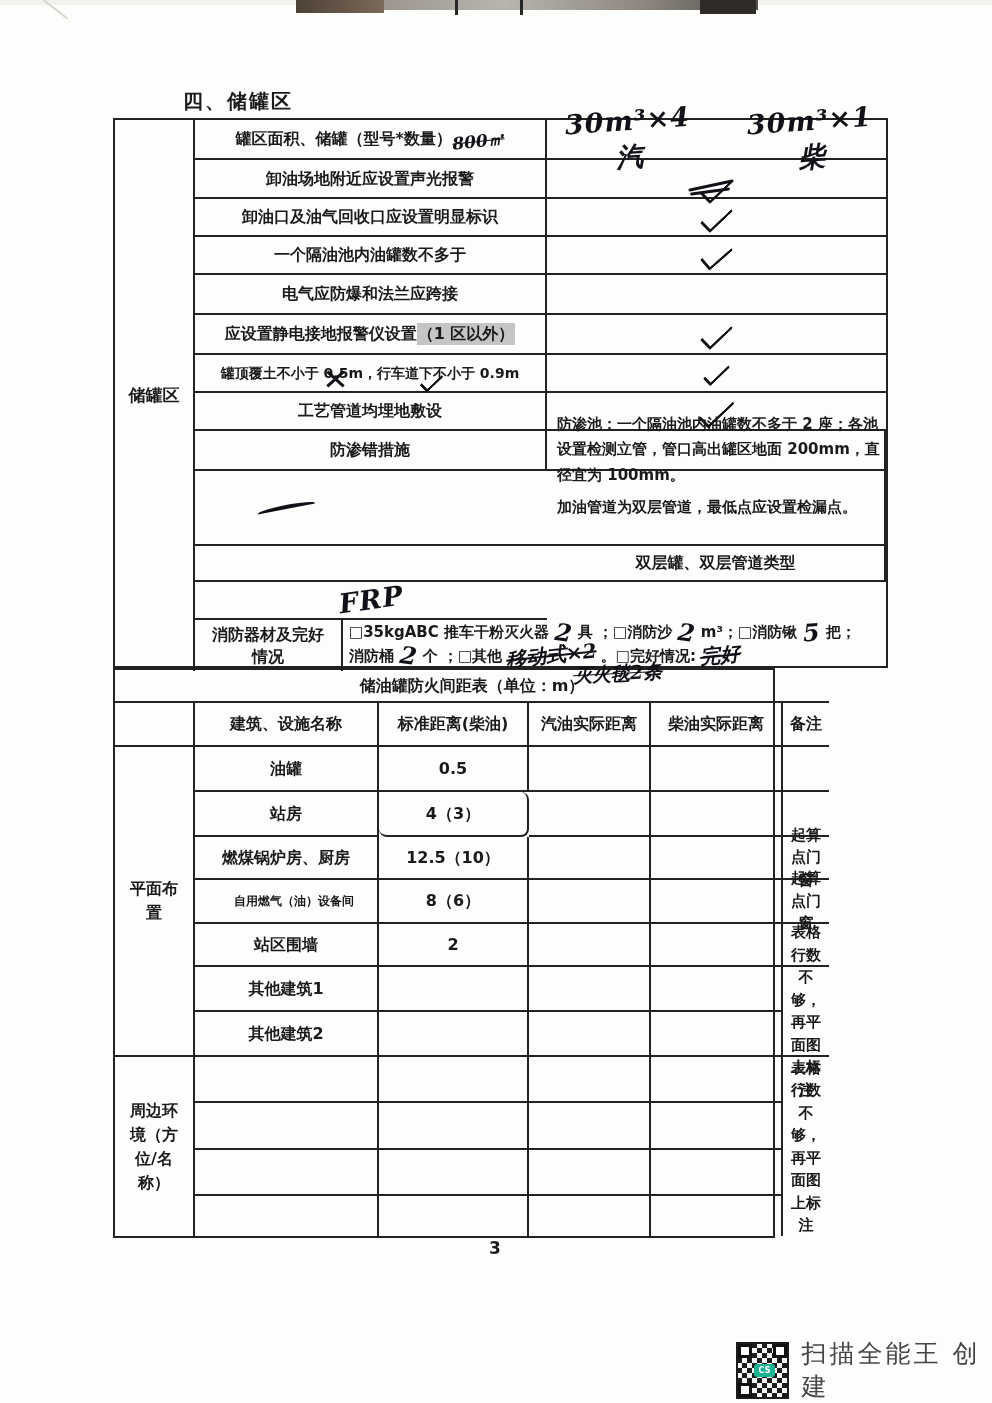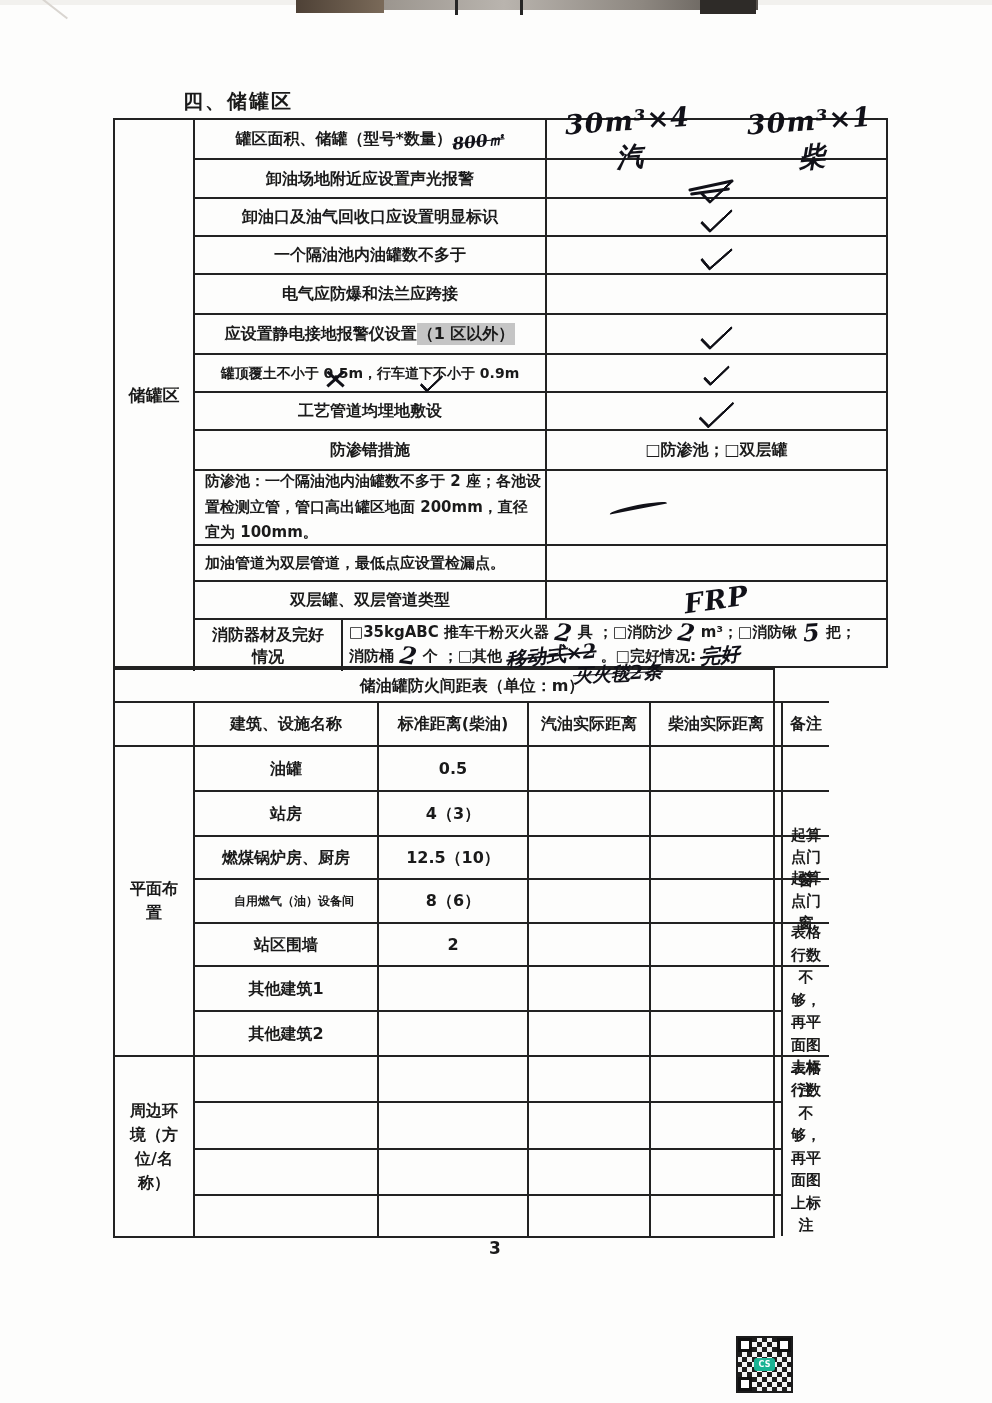--- a/index.html
+++ b/index.html
@@ -145,24 +145,20 @@
     <div class="c nr">
         <span class="tick tick-sm" style="border-width:3.5px;width:22px;"></span>
       </div>
 
     <div class="c">工艺管道均埋地敷设</div>
     <div class="c nr">
         <span class="tick" style="width:30px;"></span>
       </div>
 
     <div class="c">防渗错措施</div>
-    <div class="c nr">
-      <span>□防渗池；</span>
-      <span style="position:relative;">□双层罐</span>
-    </div>
 
     <div class="c left small" style="font-size:15px;line-height:1.7;">防渗池：一个隔油池内油罐数不多于 2 座；各池设置检测立管，管口高出罐区地面 200mm，直径宜为 100mm。</div>
     <div class="c nr">
         <span class="dashmark"></span>
       </div>
 
     <div class="c left small" style="font-size:15px;">加油管道为双层管道，最低点应设置检漏点。</div>
     <div class="c nr"></div>
 
     <div class="c">双层罐、双层管道类型</div>
@@ -211,21 +207,21 @@
 
     <div class="c wraplbl" style="grid-area:3/1/10/2;">平面布置</div>
 
     <div class="c" style="grid-area:3/2;">油罐</div>
     <div class="c" style="grid-area:3/3;">0.5</div>
     <div class="c" style="grid-area:3/4;"></div>
     <div class="c" style="grid-area:3/5;"></div>
     <div class="c nr note" style="grid-area:3/6;"></div>
 
     <div class="c" style="grid-area:4/2;">站房</div>
-    <div class="c" style="grid-area:4/3;">4（3）</div>
+    <div class="c" style="grid-area:4/3;border-radius:8px;">4（3）</div>
     <div class="c" style="grid-area:4/4;"></div>
     <div class="c" style="grid-area:4/5;"></div>
     <div class="c nr note" style="grid-area:4/6;"></div>
 
     <div class="c" style="grid-area:5/2;">燃煤锅炉房、厨房</div>
     <div class="c" style="grid-area:5/3;">12.5（10）</div>
     <div class="c" style="grid-area:5/4;"></div>
     <div class="c" style="grid-area:5/5;"></div>
     <div class="c nr note" style="grid-area:5/6;">起算点门窗</div>
 
@@ -278,15 +274,16 @@
 
   <div class="pageno">3</div>
 
   <div class="scanner">
     <div class="qr">
       <span class="eye tl"></span>
       <span class="eye tr"></span>
       <span class="eye bl"></span>
       <span class="cs">CS</span>
     </div>
+    <div class="scanner-text">扫描全能王 创建</div>
   </div>
 
 </div>
 
 </body></html>

